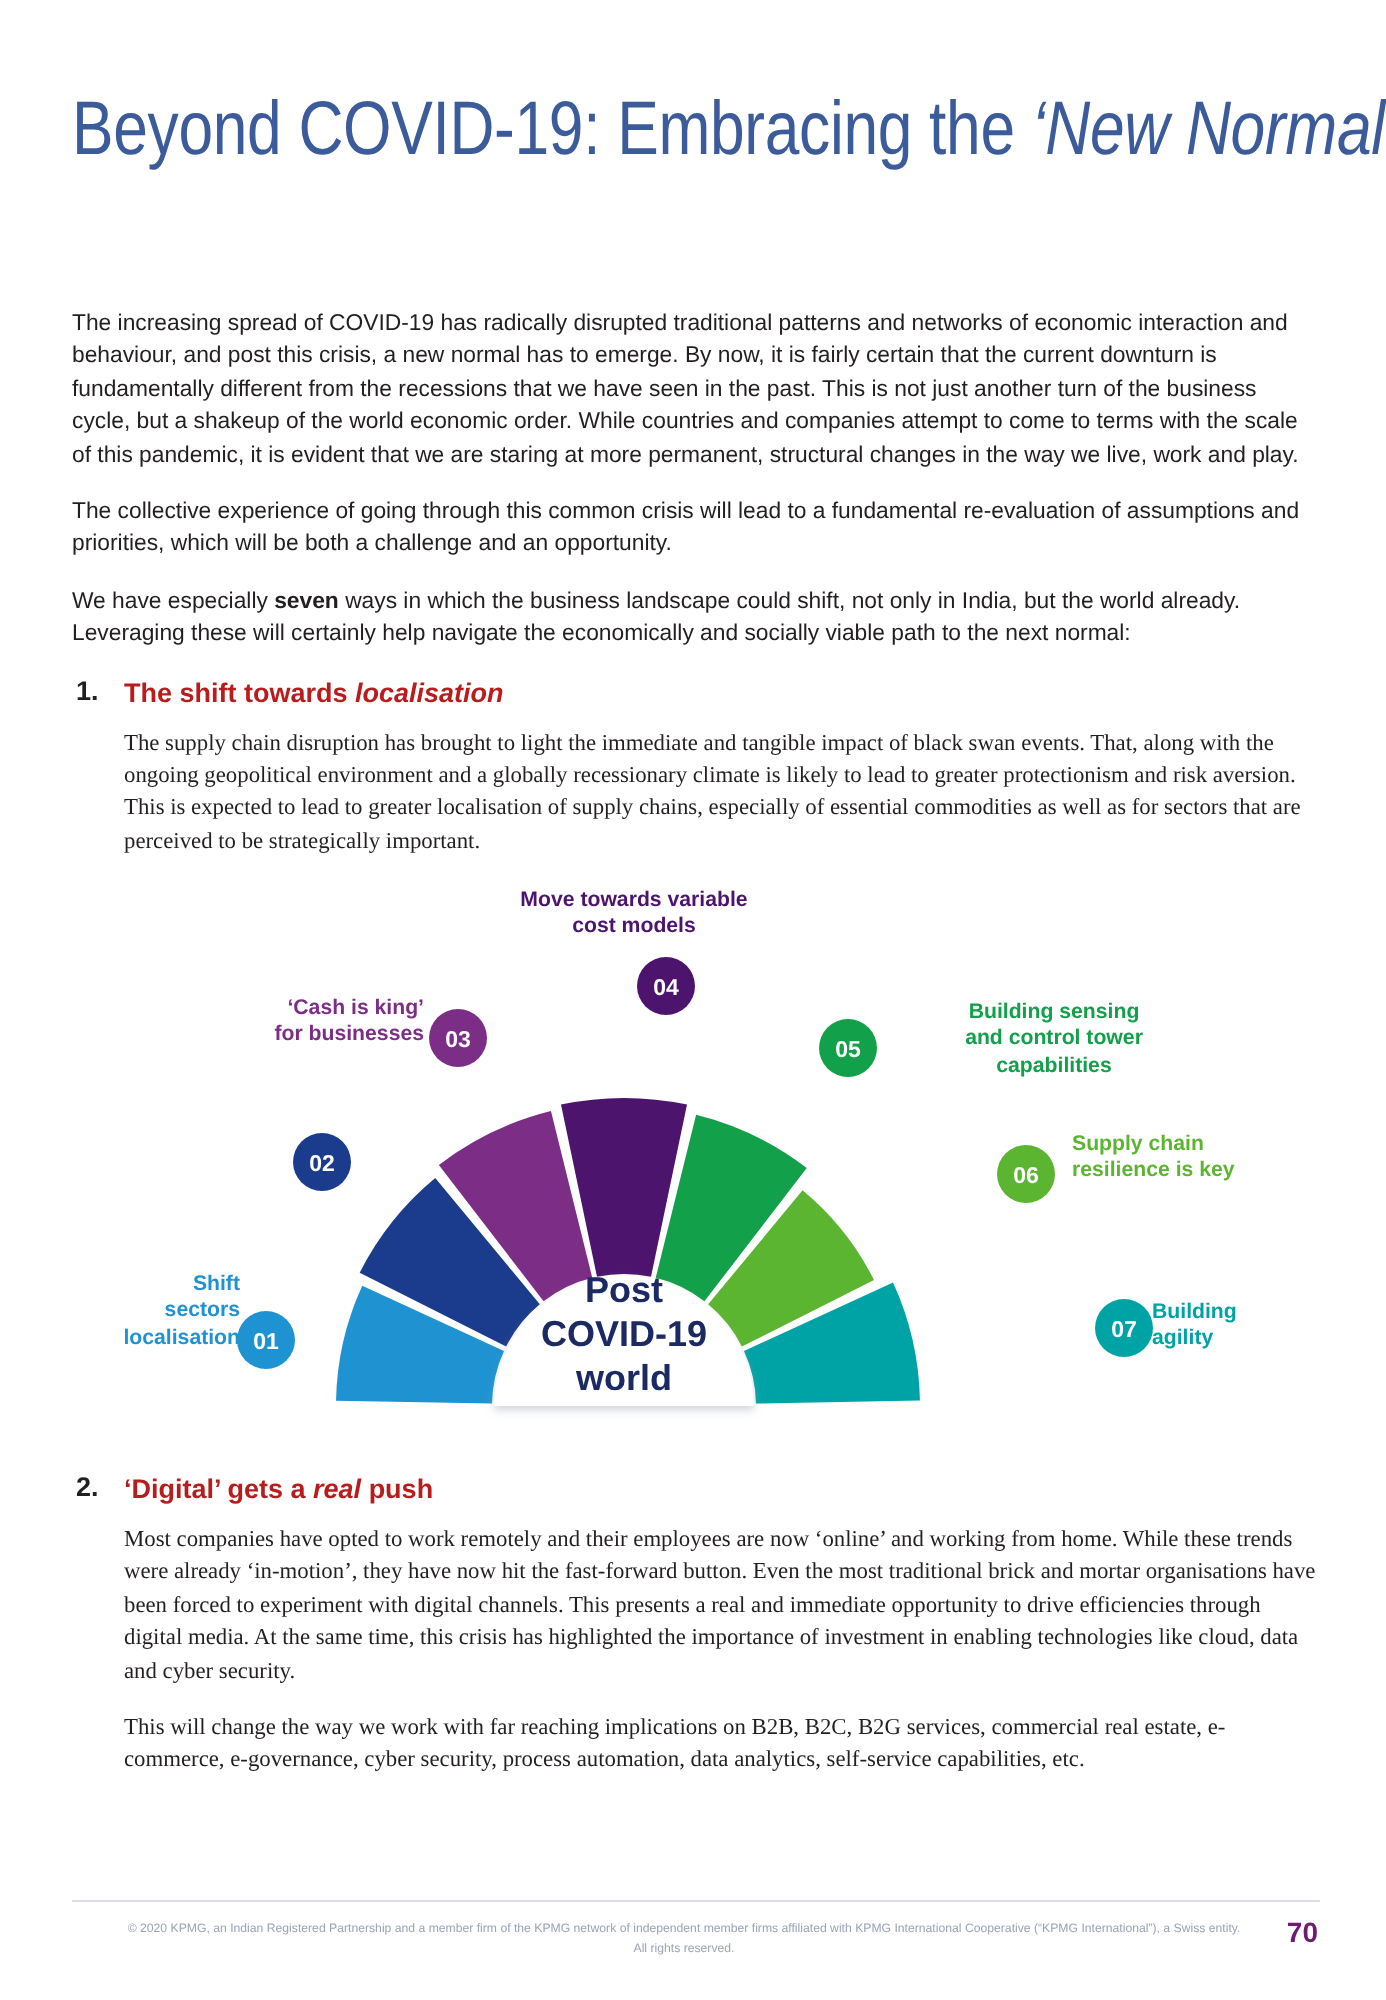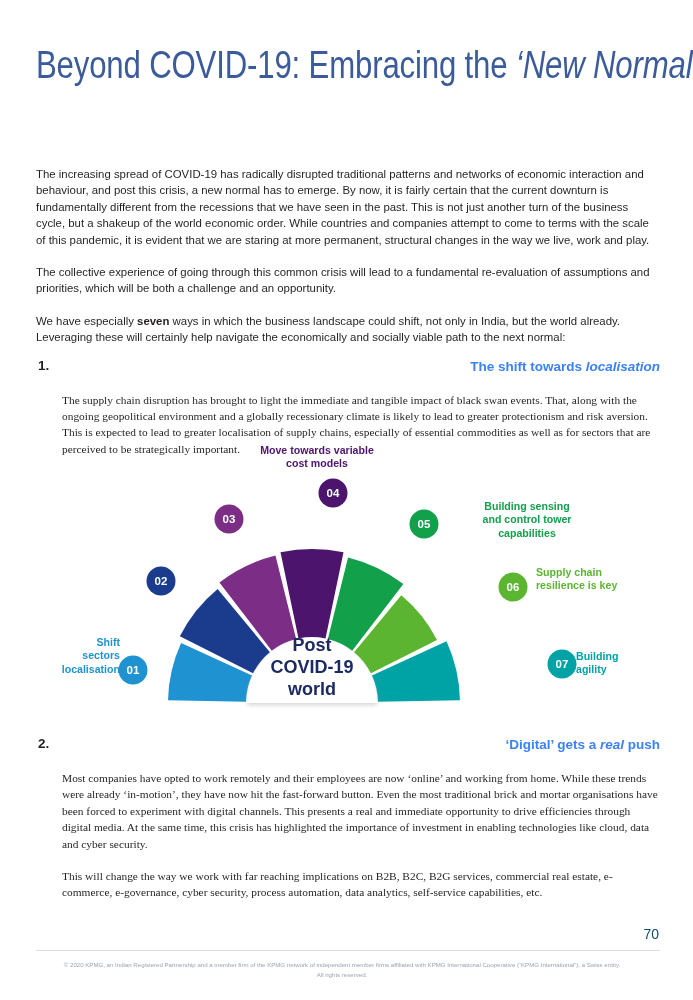--- a/index.html
+++ b/index.html
@@ -33,21 +33,21 @@
   }
   .title .it { font-style: italic; }
 
   
   .body-wrap {
     position: absolute;
     left: 36px; top: 150px;
     width: 624px;
   }
   p.para {
-    margin: 16px 0 12px 0;
+    margin: 4px 0 12px 0;
     font-size: 11.4px;
     line-height: 16.4px;
     color: #231f20;
     text-align: left;
   }
   p.para b { font-weight: bold; }
 
   
   .numlist {
     margin: 6px 0 0 0;
@@ -59,24 +59,23 @@
   .num-marker {
     position: absolute;
     left: 2px; top: 0;
     font-size: 13.5px;
     font-weight: bold;
     color: #231f20;
   }
   .num-head {
     font-size: 13.5px;
     font-weight: bold;
-    color: #3b82f6;
+    color: #b91c1c;
     margin: 0 0 8px 0;
     line-height: 18px;
-    text-align: right;
   }
   .num-head .it { font-style: italic; }
   .sub-body {
     padding-left: 26px;
   }
   .sub-body p.para { font-size: 11.4px; line-height: 16.4px; font-family: Liberation Serif, serif; }
 
   
   .fan-zone {
     position: absolute;
@@ -107,24 +106,24 @@
     position: absolute;
     left: 62px; top: 960px;
     width: 560px;
     text-align: center;
     font-size: 6.1px;
     line-height: 9.6px;
     color: #9aa2b4;
   }
   .page-number {
     position: absolute;
-    right: 34px; top: 926px;
+    right: 34px; top: 958px;
     font-size: 14px;
-    color: #0c4a6e;
-    font-weight: normal;
+    color: #701a75;
+    font-weight: bold;
   }
 </style>
 </head>
 <body>
 
 <div class="page">
 
   <div class="title"><span>Beyond COVID-19: Embracing the </span><span class="it">‘New Normal’</span></div>
 
   <div class="body-wrap">
@@ -210,20 +209,22 @@
           <circle cx="562" cy="226" r="14.5" fill="#00A3A5"></circle>
           <text x="562" y="230.4" text-anchor="middle" font-family="Liberation Sans, sans-serif" font-size="11.5" font-weight="bold" fill="#ffffff">07</text>
         </g>
     </svg>
 
     <div class="fan-label lbl-left" id="lbl-01" style="left: 16px; top: 198px; width: 104px; color: rgb(31, 147, 209);">Shift
 sectors
 localisation</div>
 
 
+    <div class="fan-label lbl-left" id="lbl-03" style="left: 84px; top: 60px; width: 128px; color: rgb(124, 46, 134);">‘Cash is king’
+for businesses</div>
 
     <div class="fan-label" id="lbl-04" style="left: 222px; top: 6px; width: 190px; text-align: center; color: rgb(77, 20, 110);">Move towards variable
 cost models</div>
 
     <div class="fan-label lbl-right" id="lbl-05" style="left: 452px; top: 62px; width: 150px; color: rgb(19, 160, 74); text-align: center;">Building sensing
 and control tower
 capabilities</div>
 
     <div class="fan-label lbl-right" id="lbl-06" style="left: 536px; top: 128px; width: 140px; color: rgb(92, 181, 49);">Supply chain
 resilience is key</div>

